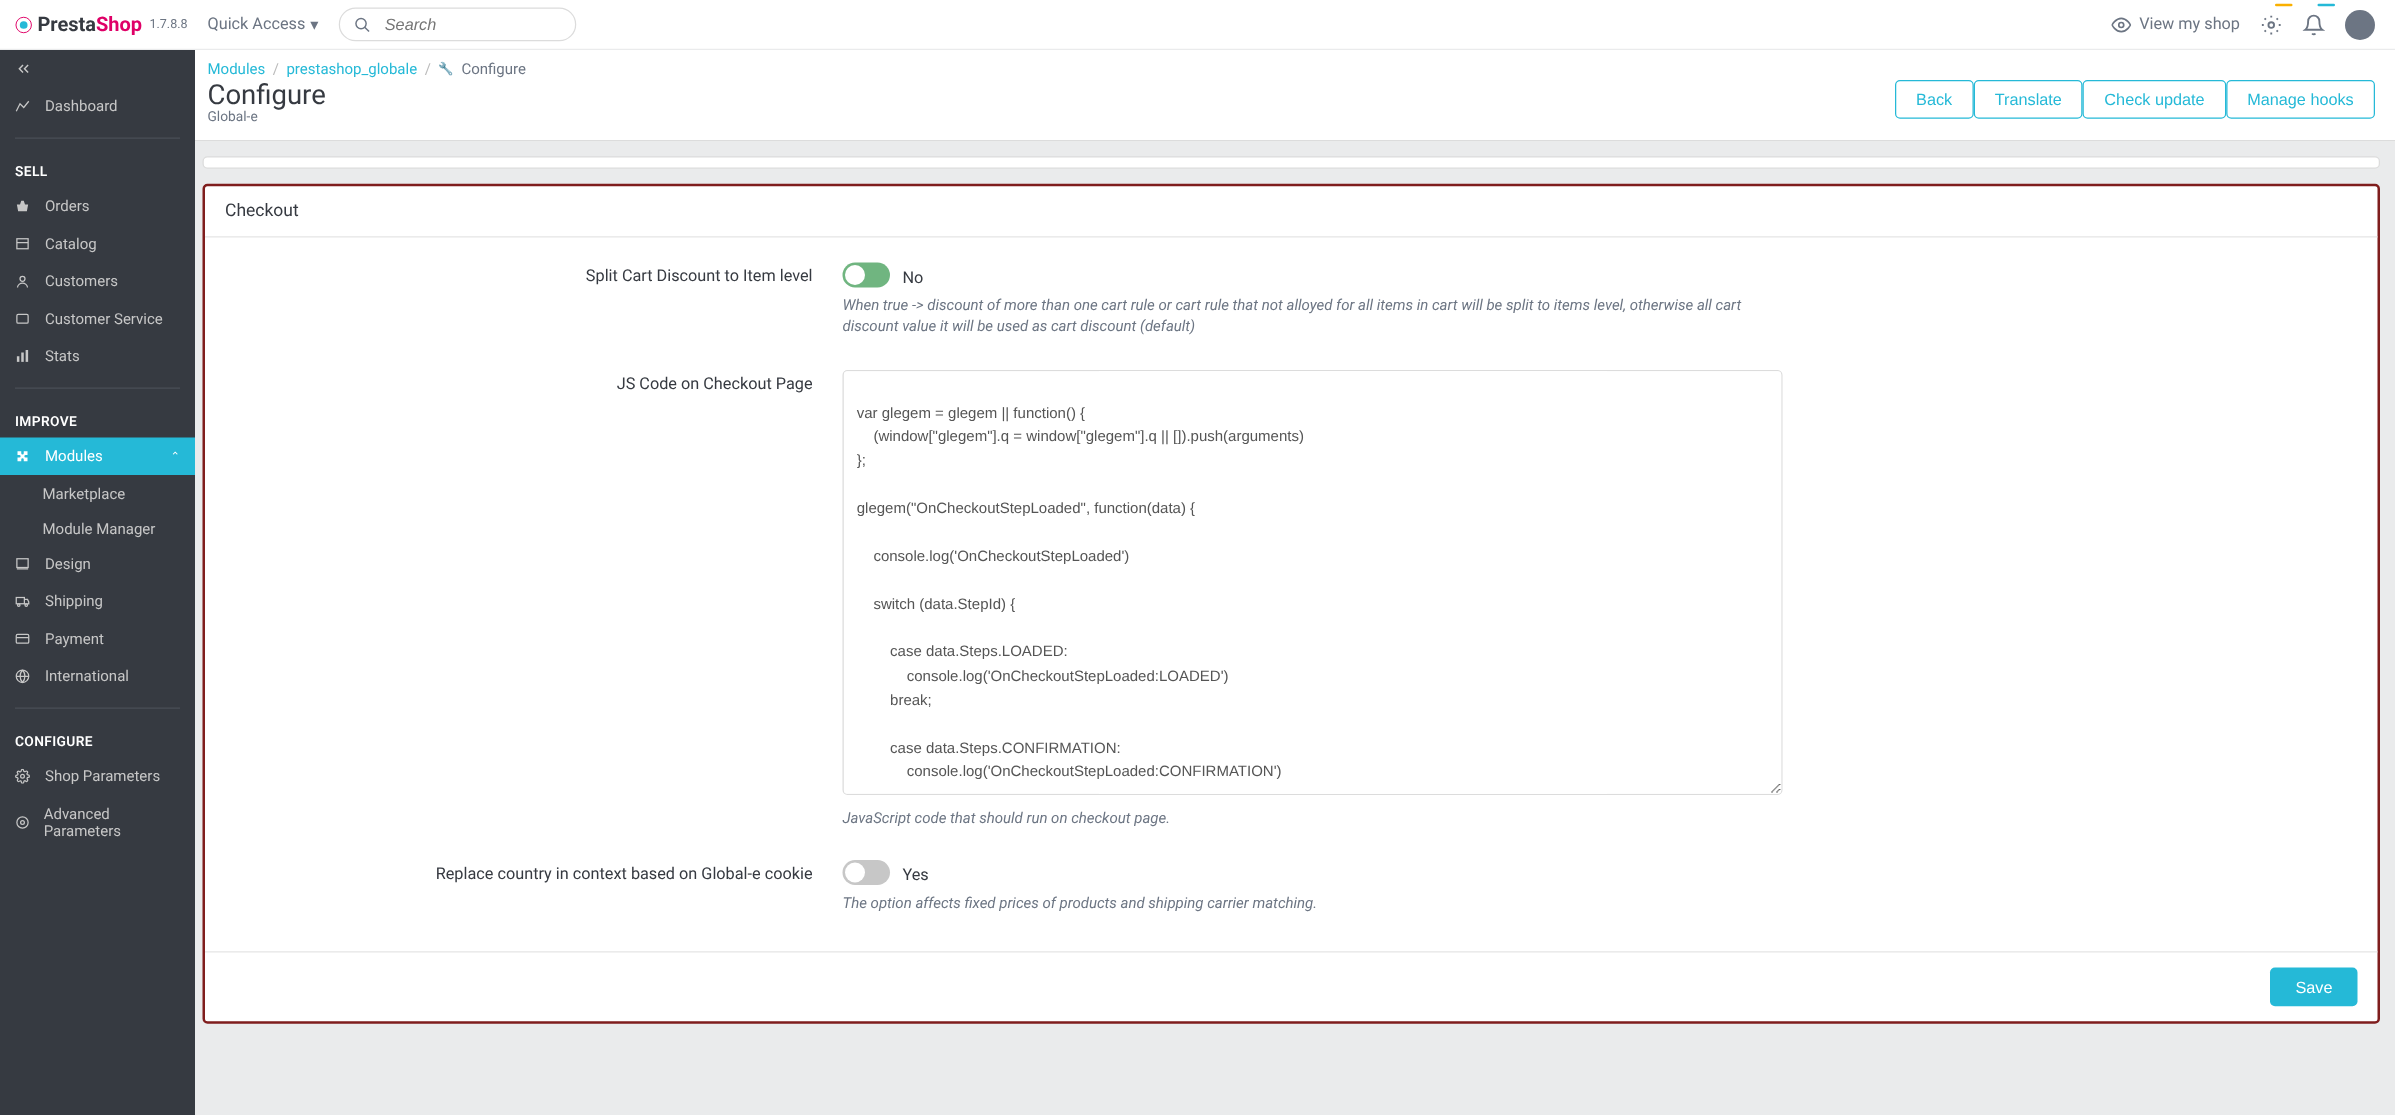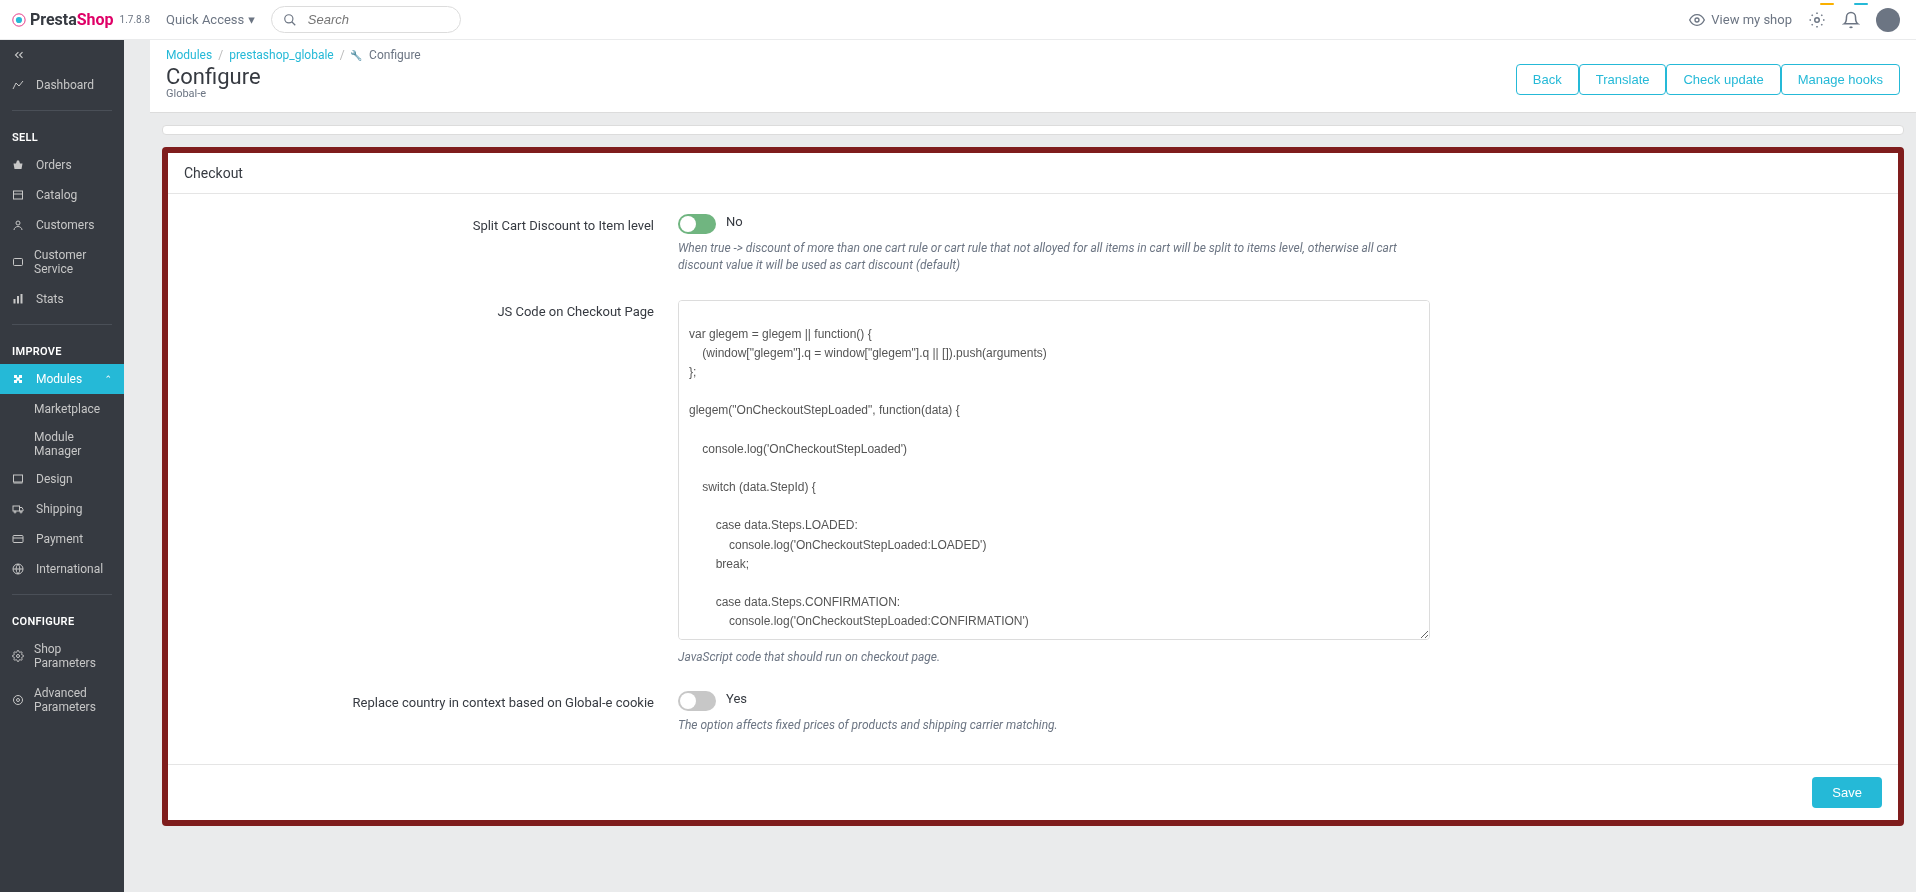--- a/index.html
+++ b/index.html
@@ -17,21 +17,21 @@
 .search-input { border: 1px solid #dcdcdc; border-radius: 20px; padding: 5px 14px 5px 36px; font-size: 13px; width: 190px; font-style: italic; color: #737373; }
 .search-icon { position: absolute; left: 12px; top: 50%; transform: translateY(-50%); color: #6c7583; }
 .top-right { margin-left: auto; display: flex; align-items: center; gap: 16px; padding-right: 16px; }
 .view-shop { display: flex; align-items: center; gap: 6px; color: #6c7583; font-size: 13px; }
 .header-icon { color: #6c7583; position: relative; }
 .badge { position: absolute; top: -8px; right: -8px; background: #25b9d7; color: #fff; font-size: 9px; border-radius: 8px; padding: 1px 4px; min-width: 14px; text-align: center; }
 .badge.orange { background: #fab000; }
 .avatar { width: 24px; height: 24px; border-radius: 50%; background: #6c7583; }
 
 
-.sidebar { position: fixed; left: 0; top: 40px; bottom: 0; width: 124px; background: #363a41; color: #c7c7c7; overflow-y: auto; }
+.sidebar { position: fixed; left: 0; top: 40px; bottom: 0; width: 156px; background: #363a41; color: #c7c7c7; overflow-y: auto; }
 .collapse-btn { text-align: right; padding: 8px 12px; color: #c7c7c7; cursor: pointer; }
 .nav-item { display: flex; align-items: center; padding: 8px 12px; color: #c7c7c7; font-size: 12px; cursor: pointer; gap: 10px; }
 .nav-item.active { background: #25b9d7; color: #fff; }
 .nav-item.active .nav-icon { color: #fff; }
 .nav-icon { width: 14px; text-align: center; font-size: 12px; }
 .nav-chevron { margin-left: auto; font-size: 9px; }
 .nav-section-title { padding: 10px 12px 6px; font-size: 11px; color: #fff; font-weight: 600; letter-spacing: 0.3px; }
 .nav-divider { border-top: 1px solid #4a4f57; margin: 10px 12px; }
 .sub-item { padding: 8px 12px 6px 34px; font-size: 12px; color: #c7c7c7; cursor: pointer; }
 
@@ -42,28 +42,28 @@
 .breadcrumb a { color: #25b9d7; text-decoration: none; }
 .breadcrumb .sep { color: #bbb; }
 .page-title-row { display: flex; align-items: flex-start; margin-top: 2px; }
 .page-title { font-size: 22px; font-weight: 400; color: #363a41; }
 .page-subtitle { font-size: 11px; color: #6c7583; margin-top: -2px; }
 .header-actions { margin-left: auto; display: flex; gap: 0; }
 .btn-outline { border: 1px solid #25b9d7; background: #fff; color: #25b9d7; padding: 7px 16px; border-radius: 4px; font-size: 13px; cursor: pointer; }
 
 .content-pad { padding: 12px; }
 .panel-spacer { background: #fff; border: 1px solid #dcdcdc; border-radius: 4px; height: 10px; margin-bottom: 12px; }
-.panel { background: #fff; border: 6px solid #7f1d1d; border-radius: 4px; }
+.panel { background: #fff; border: 2px solid #7f1d1d; border-radius: 4px; }
 .panel-header { padding: 12px 16px; border-bottom: 1px solid #e5e5e5; font-size: 14px; color: #363a41; font-weight: 400; }
 .panel-body { padding: 20px; }
 
 .form-row { display: flex; margin-bottom: 26px; }
 .form-label { width: 490px; text-align: right; padding-right: 24px; font-size: 13px; color: #363a41; padding-top: 4px; flex-shrink: 0; }
 .form-control-wrap { flex: 1; max-width: 752px; }
-.toggle-row { display: flex; align-items: flex-start; gap: 10px; }
+.toggle-row { display: flex; align-items: flex-end; gap: 10px; }
 .toggle { width: 38px; height: 20px; border-radius: 10px; position: relative; cursor: pointer; }
 .toggle.on { background: #70b580; }
 .toggle.off { background: #c7c7c7; }
 .toggle-knob { width: 16px; height: 16px; background: #fff; border-radius: 50%; position: absolute; top: 2px; }
 .toggle.on .toggle-knob { left: 2px; }
 .toggle.off .toggle-knob { left: 2px; }
 
 .toggle-label { font-size: 13px; color: #363a41; }
 .help-text { font-size: 12px; color: #6c7583; font-style: italic; margin-top: 6px; line-height: 1.4; }
 

